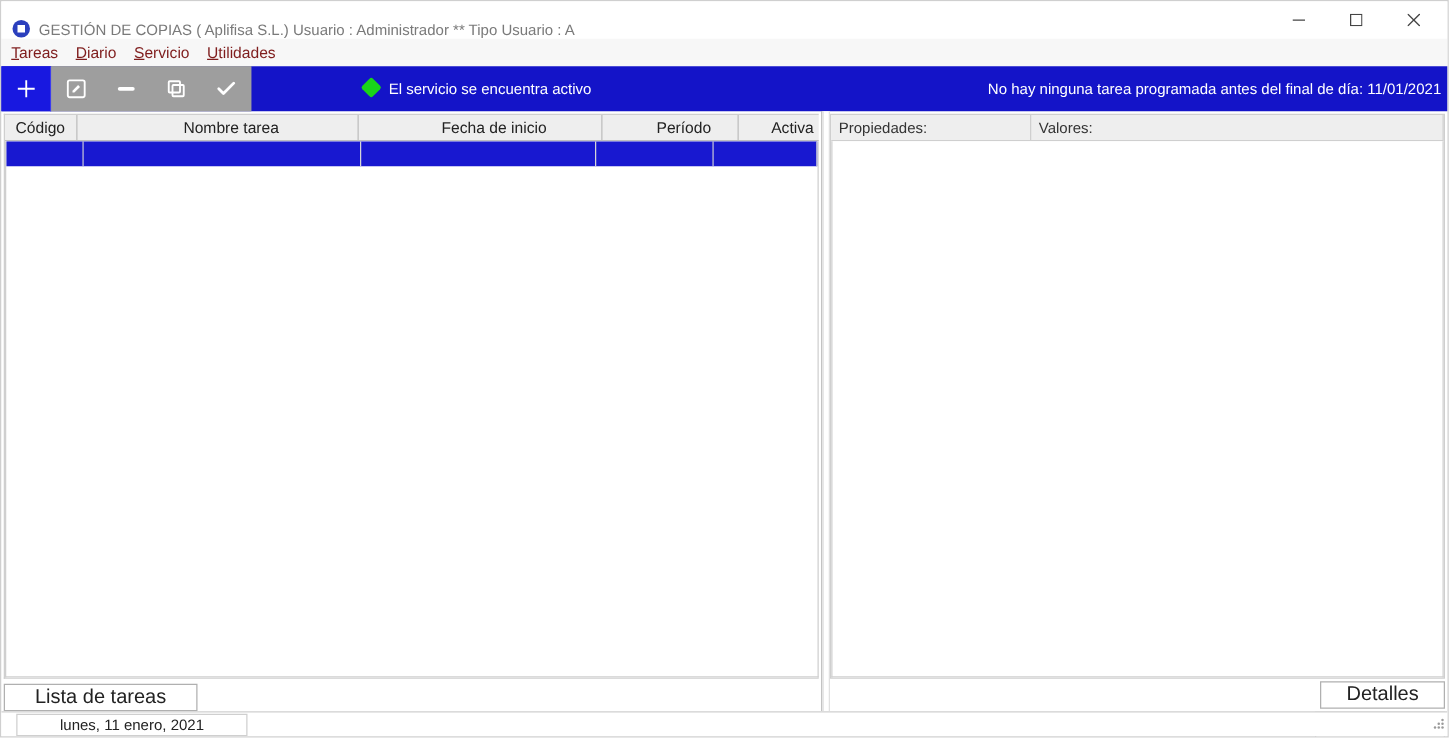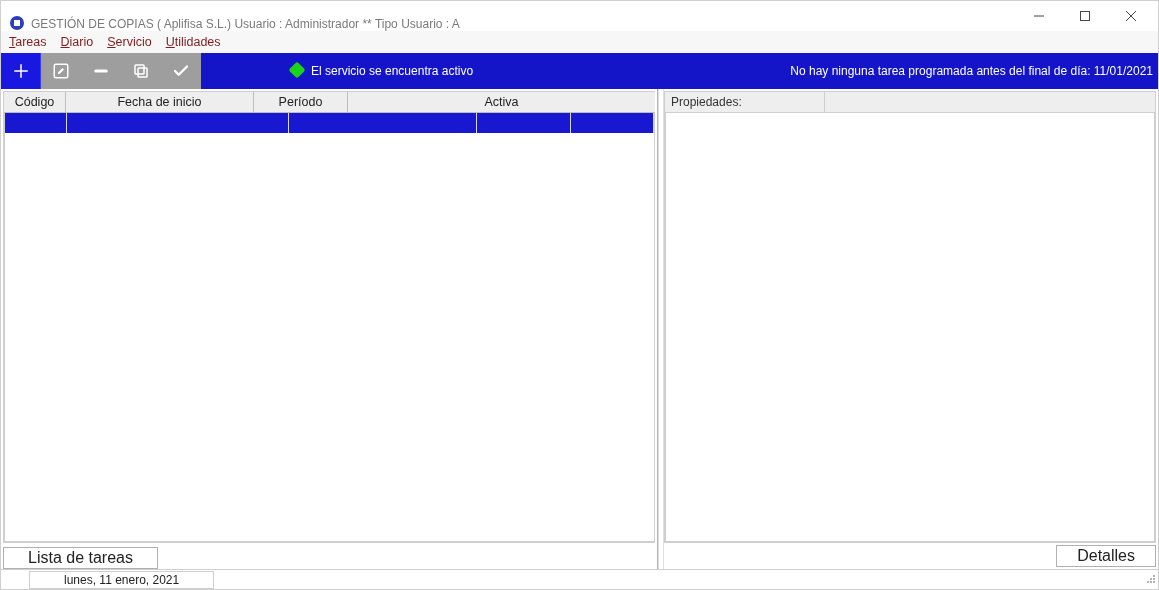--- a/index.html
+++ b/index.html
@@ -31,21 +31,21 @@
   .status-dot { width: 12px; height: 12px; border-radius: 2px; background: #19d419; transform: rotate(45deg); } 
   .status-right { font-size: 12px; padding-right: 5px; white-space: nowrap; margin-left: 39px; }
 
   
   .content { flex: 1; display: flex; min-height: 0; }
   .leftpane { width: 657px; display: flex; flex-direction: column; border-right: 1px solid #b0b0b0; }
   .splitter { width: 6px; background: #fff; border-left: 1px solid #e0e0e0; border-right:1px solid #e0e0e0; }
   .rightpane { flex: 1; display: flex; flex-direction: column; }
 
   
-  .gridhead { display: flex; border-bottom: 1px solid #bdbdbd; background: #eeeeee; }
+  .gridhead { display: flex; border-bottom: 1px solid #bdbdbd; background: #eeeeee; gap: 22px; }
   .gridhead .cell { border-right: 1px solid #bdbdbd; font-size: 12.5px; color: #222; text-align: center; padding: 3px 4px; }
   .gridhead .cell:last-child { border-right: none; }
   .gridrow { display: flex; height: 20px; }
   .gridrow.selected .cell { background: #1818d0; }
   .gridrow .cell { border-right: 1px solid #d5d5d5; }
   .gridbody { flex:1; overflow:hidden; background:#ffffff; border:1px solid #cfcfcf; border-top:none; }
 
   .leftpane .col-codigo  { width: 62px; }
   .leftpane .col-nombre  { width: 222px; }
   .leftpane .col-fecha   { width: 188px; }
@@ -59,21 +59,21 @@
   .gridwrap { display:flex; flex-direction:column; flex:1; border:1px solid #cfcfcf; margin:2px; }
 
   
   .tabsrow { height: 24px; display: flex; align-items: flex-end; padding: 0 2px; }
   .tab { height: 22px; padding: 3px 24px; font-size: 16px; border: 1px solid #b0b0b0; background: #fff; color: #222; display: flex; align-items: center; }
   .tab.inactive { background: #e6e6e6; }
   .rightpane .tabsrow { justify-content: flex-start; padding-left: 24px; gap: 2px; flex-direction: column; }
 
   
   .statusbar { height: 20px; background: #fff; border-top: 1px solid #cfcfcf; display: flex; align-items: center; font-size: 12px; }
-  .status-cell { border: 1px solid #cfcfcf; padding: 1px 34px; margin-left: 28px; background:#fff; color:#222; }
+  .status-cell { border: 1px solid #cfcfcf; padding: 1px 34px; margin-left: 12px; background:#fff; color:#222; }
   .statusbar .grip { margin-left: auto; padding: 0 2px; color: #9a9a9a; }
   .grip svg { width: 12px; height: 12px; }
 
   .right-gridhead { display:flex; background:#eeeeee; border-bottom:1px solid #cfcfcf; }
   .right-gridhead .cell { font-size:12px; color:#333; padding:3px 6px; border-right:1px solid #cfcfcf; text-align:left; }
 </style>
 </head>
 <body>
 
 <div class="titlebar">
@@ -148,20 +148,21 @@
   </div>
   <div class="status-right">No hay ninguna tarea programada antes del final de día: 11/01/2021</div>
 </div>
 
 <div class="content">
 
   <div class="leftpane">
     <div class="gridwrap">
       <div class="gridhead">
         <div class="cell col-codigo">Código</div>
+        <div class="cell col-nombre">Nombre tarea</div>
         <div class="cell col-fecha">Fecha de inicio</div>
         <div class="cell col-periodo">Período</div>
         <div class="cell col-activa">Activa</div>
       </div>
       <div class="gridbody">
         <div class="gridrow selected">
           <div class="cell col-codigo"></div>
           <div class="cell col-nombre"></div>
           <div class="cell col-fecha"></div>
           <div class="cell col-periodo"></div>
@@ -173,20 +174,21 @@
       <div class="tab">Lista de tareas</div>
     </div>
   </div>
 
   <div class="splitter"></div>
 
   <div class="rightpane">
     <div class="gridwrap" style="margin-left:0;">
       <div class="right-gridhead">
         <div class="cell col-prop">Propiedades:</div>
+        <div class="cell col-val">Valores:</div>
       </div>
       <div class="gridbody"></div>
     </div>
     <div class="tabsrow">
       <div class="tab" style="padding:3px 20px;">Detalles</div>
       <div class="tab inactive" style="padding:3px 30px;">Diario</div>
     </div>
   </div>
 </div>
 

